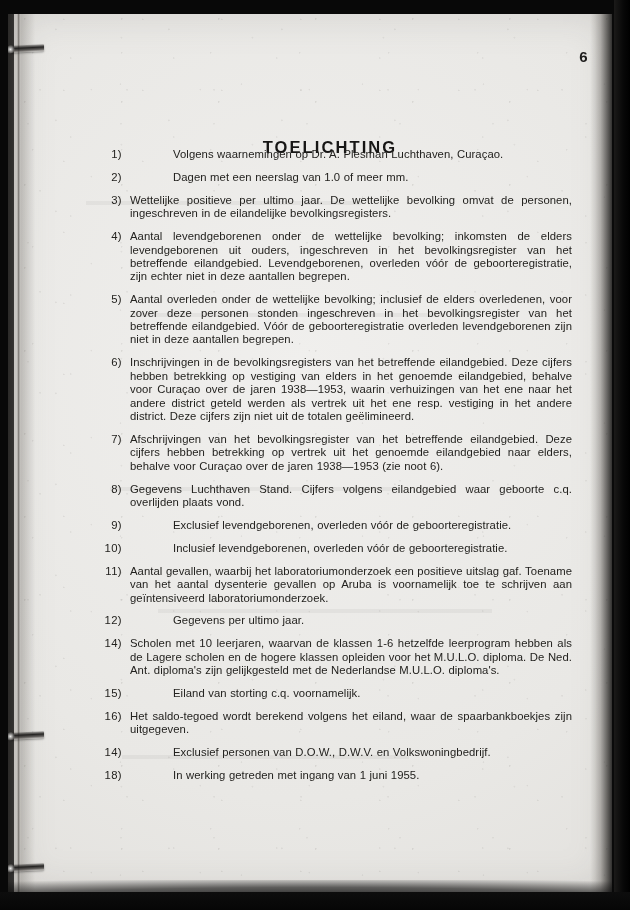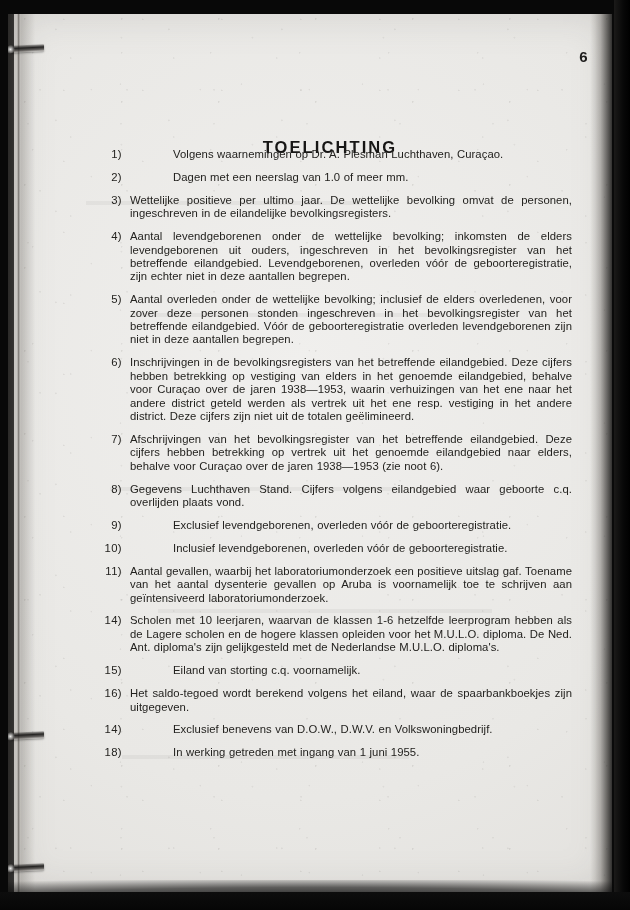--- a/index.html
+++ b/index.html
@@ -284,34 +284,38 @@
           </div>
           <div class="note-item">
             <div class="note-number">10)</div>
             <div class="note-text single">Inclusief levendgeborenen, overleden vóór de geboorteregistratie.</div>
           </div>
           <div class="note-item">
             <div class="note-number">11)</div>
             <div class="note-text">Aantal gevallen, waarbij het laboratoriumonderzoek een positieve uitslag gaf. Toename van het aantal dysenterie gevallen op Aruba is voornamelijk toe te schrijven aan geïntensiveerd laboratoriumonderzoek.</div>
           </div>
           <div class="note-item">
+            <div class="note-number">12)</div>
+            <div class="note-text single">Gegevens per ultimo jaar.</div>
+          </div>
+          <div class="note-item">
             <div class="note-number">14)</div>
             <div class="note-text">Scholen met 10 leerjaren, waarvan de klassen 1-6 hetzelfde leerprogram hebben als de Lagere scholen en de hogere klassen opleiden voor het M.U.L.O. diploma. De Ned. Ant. diploma's zijn gelijkgesteld met de Nederlandse M.U.L.O. diploma's.</div>
           </div>
           <div class="note-item">
             <div class="note-number">15)</div>
             <div class="note-text single">Eiland van storting c.q. voornamelijk.</div>
           </div>
           <div class="note-item">
             <div class="note-number">16)</div>
             <div class="note-text">Het saldo-tegoed wordt berekend volgens het eiland, waar de spaarbankboekjes zijn uitgegeven.</div>
           </div>
           <div class="note-item">
             <div class="note-number">14)</div>
-            <div class="note-text single">Exclusief benevens van D.O.W., D.W.V. en Volkswoningbedrijf.</div>
+            <div class="note-text single">Exclusief personen van D.O.W., D.W.V. en Volkswoningbedrijf.</div>
           </div>
           <div class="note-item">
             <div class="note-number">18)</div>
             <div class="note-text single">In werking getreden met ingang van 1 juni 1955.</div>
           </div>
         </div>
 
     </div>
 
     <div id="right-edge"></div>

